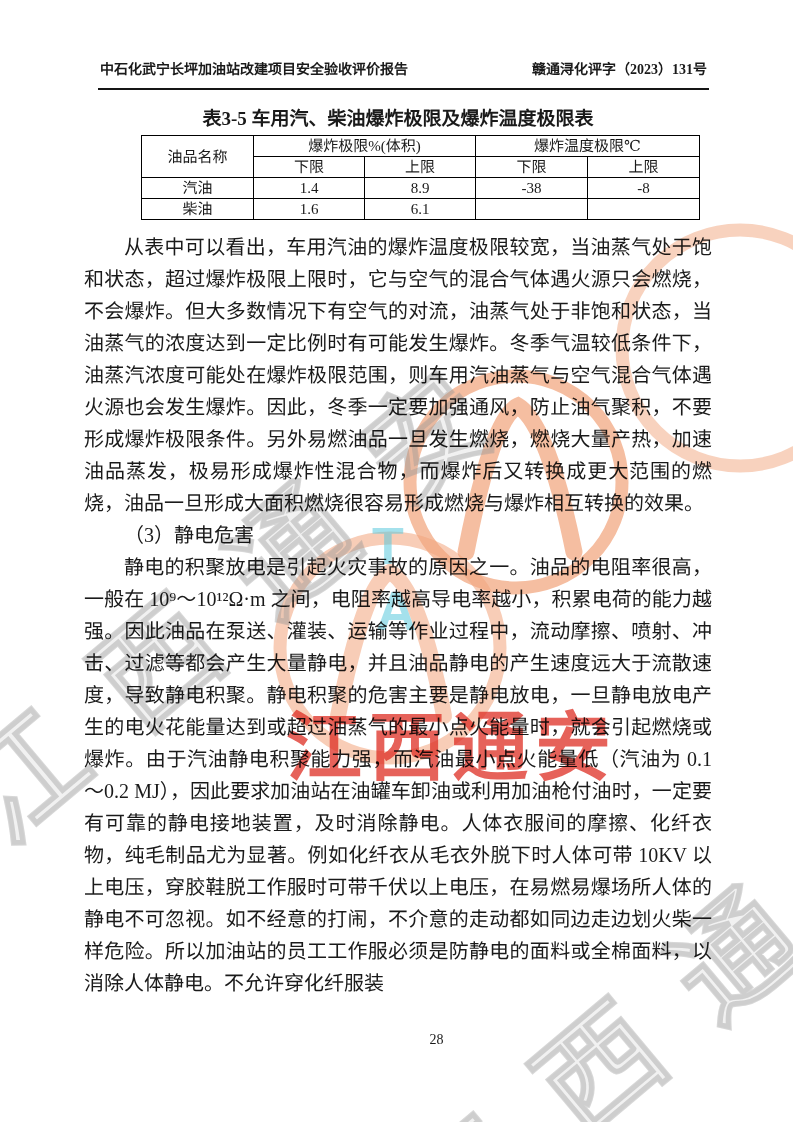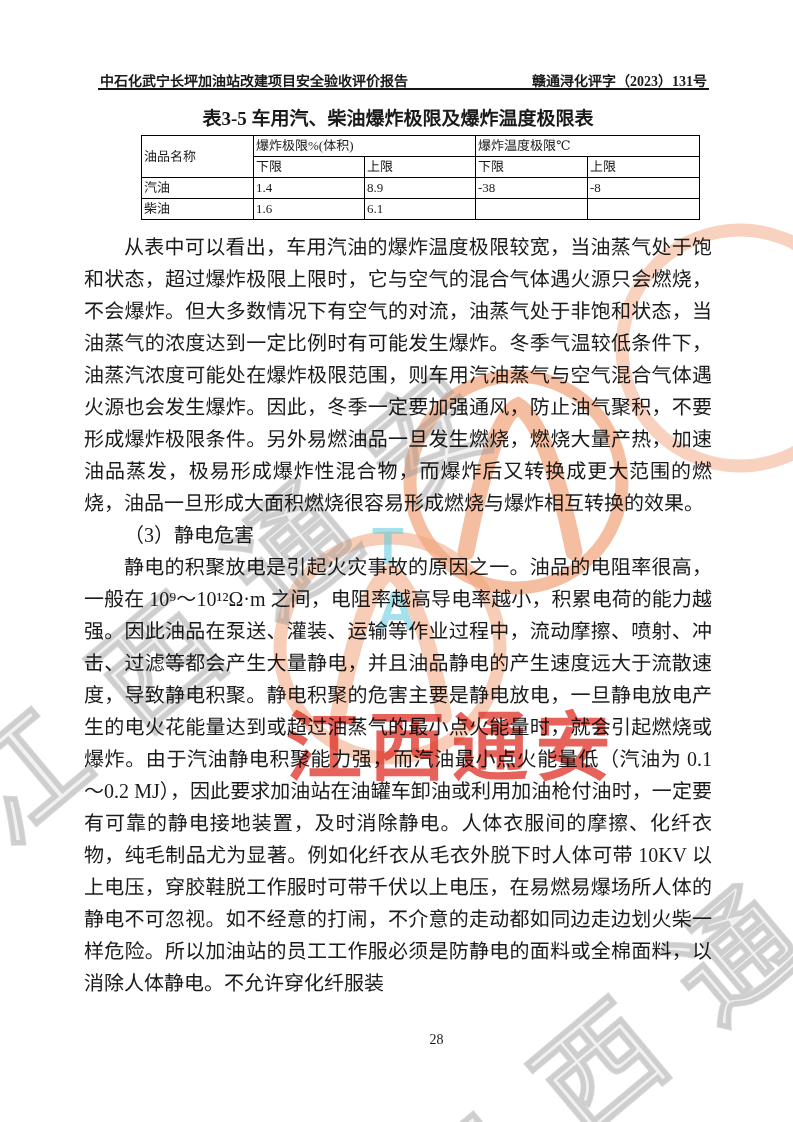--- a/index.html
+++ b/index.html
@@ -8,41 +8,41 @@
     width:793px;height:1122px;
     background:#ffffff;
     overflow:hidden;
     font-family:"Liberation Serif","DejaVu Serif",serif;
     color:#1a1a1a;
   }
   
   .hdr{
     position:absolute;top:58px;left:100px;right:86px;
     display:flex;justify-content:space-between;align-items:baseline;
-    font-size:14px;font-weight:bold;white-space:nowrap;margin-top:12px;
+    font-size:14px;font-weight:bold;white-space:nowrap;
   }
   .hdr-rule{
     position:absolute;top:88px;left:98px;right:84px;
     border-top:2.5px solid #151515;
   }
   
   .content{
     position:absolute;top:100px;left:84px;width:628px;
     font-size:20px;line-height:32px;text-align:justify;
   }
   .para{margin:0;}
   .para.indent{text-indent:2em;}
   .tbl-title{
     margin:7px 0 4px 0;
     text-align:center;font-weight:bold;font-size:19px;line-height:24px;
   }
   table.limits{
     border-collapse:collapse;table-layout:fixed;
     margin-left:57px;width:543px;
-    font-size:13px;line-height:18px;
+    font-size:15px;line-height:18px;text-align:center;
   }
   table.limits td{
     border:1.5px solid #000;
     padding:0 2px;height:20px;
     overflow:hidden;white-space:nowrap;
   }
   .p-after-table{margin-top:11px;}
   .sec-heading{margin-top:0;}
   
   .footer{

